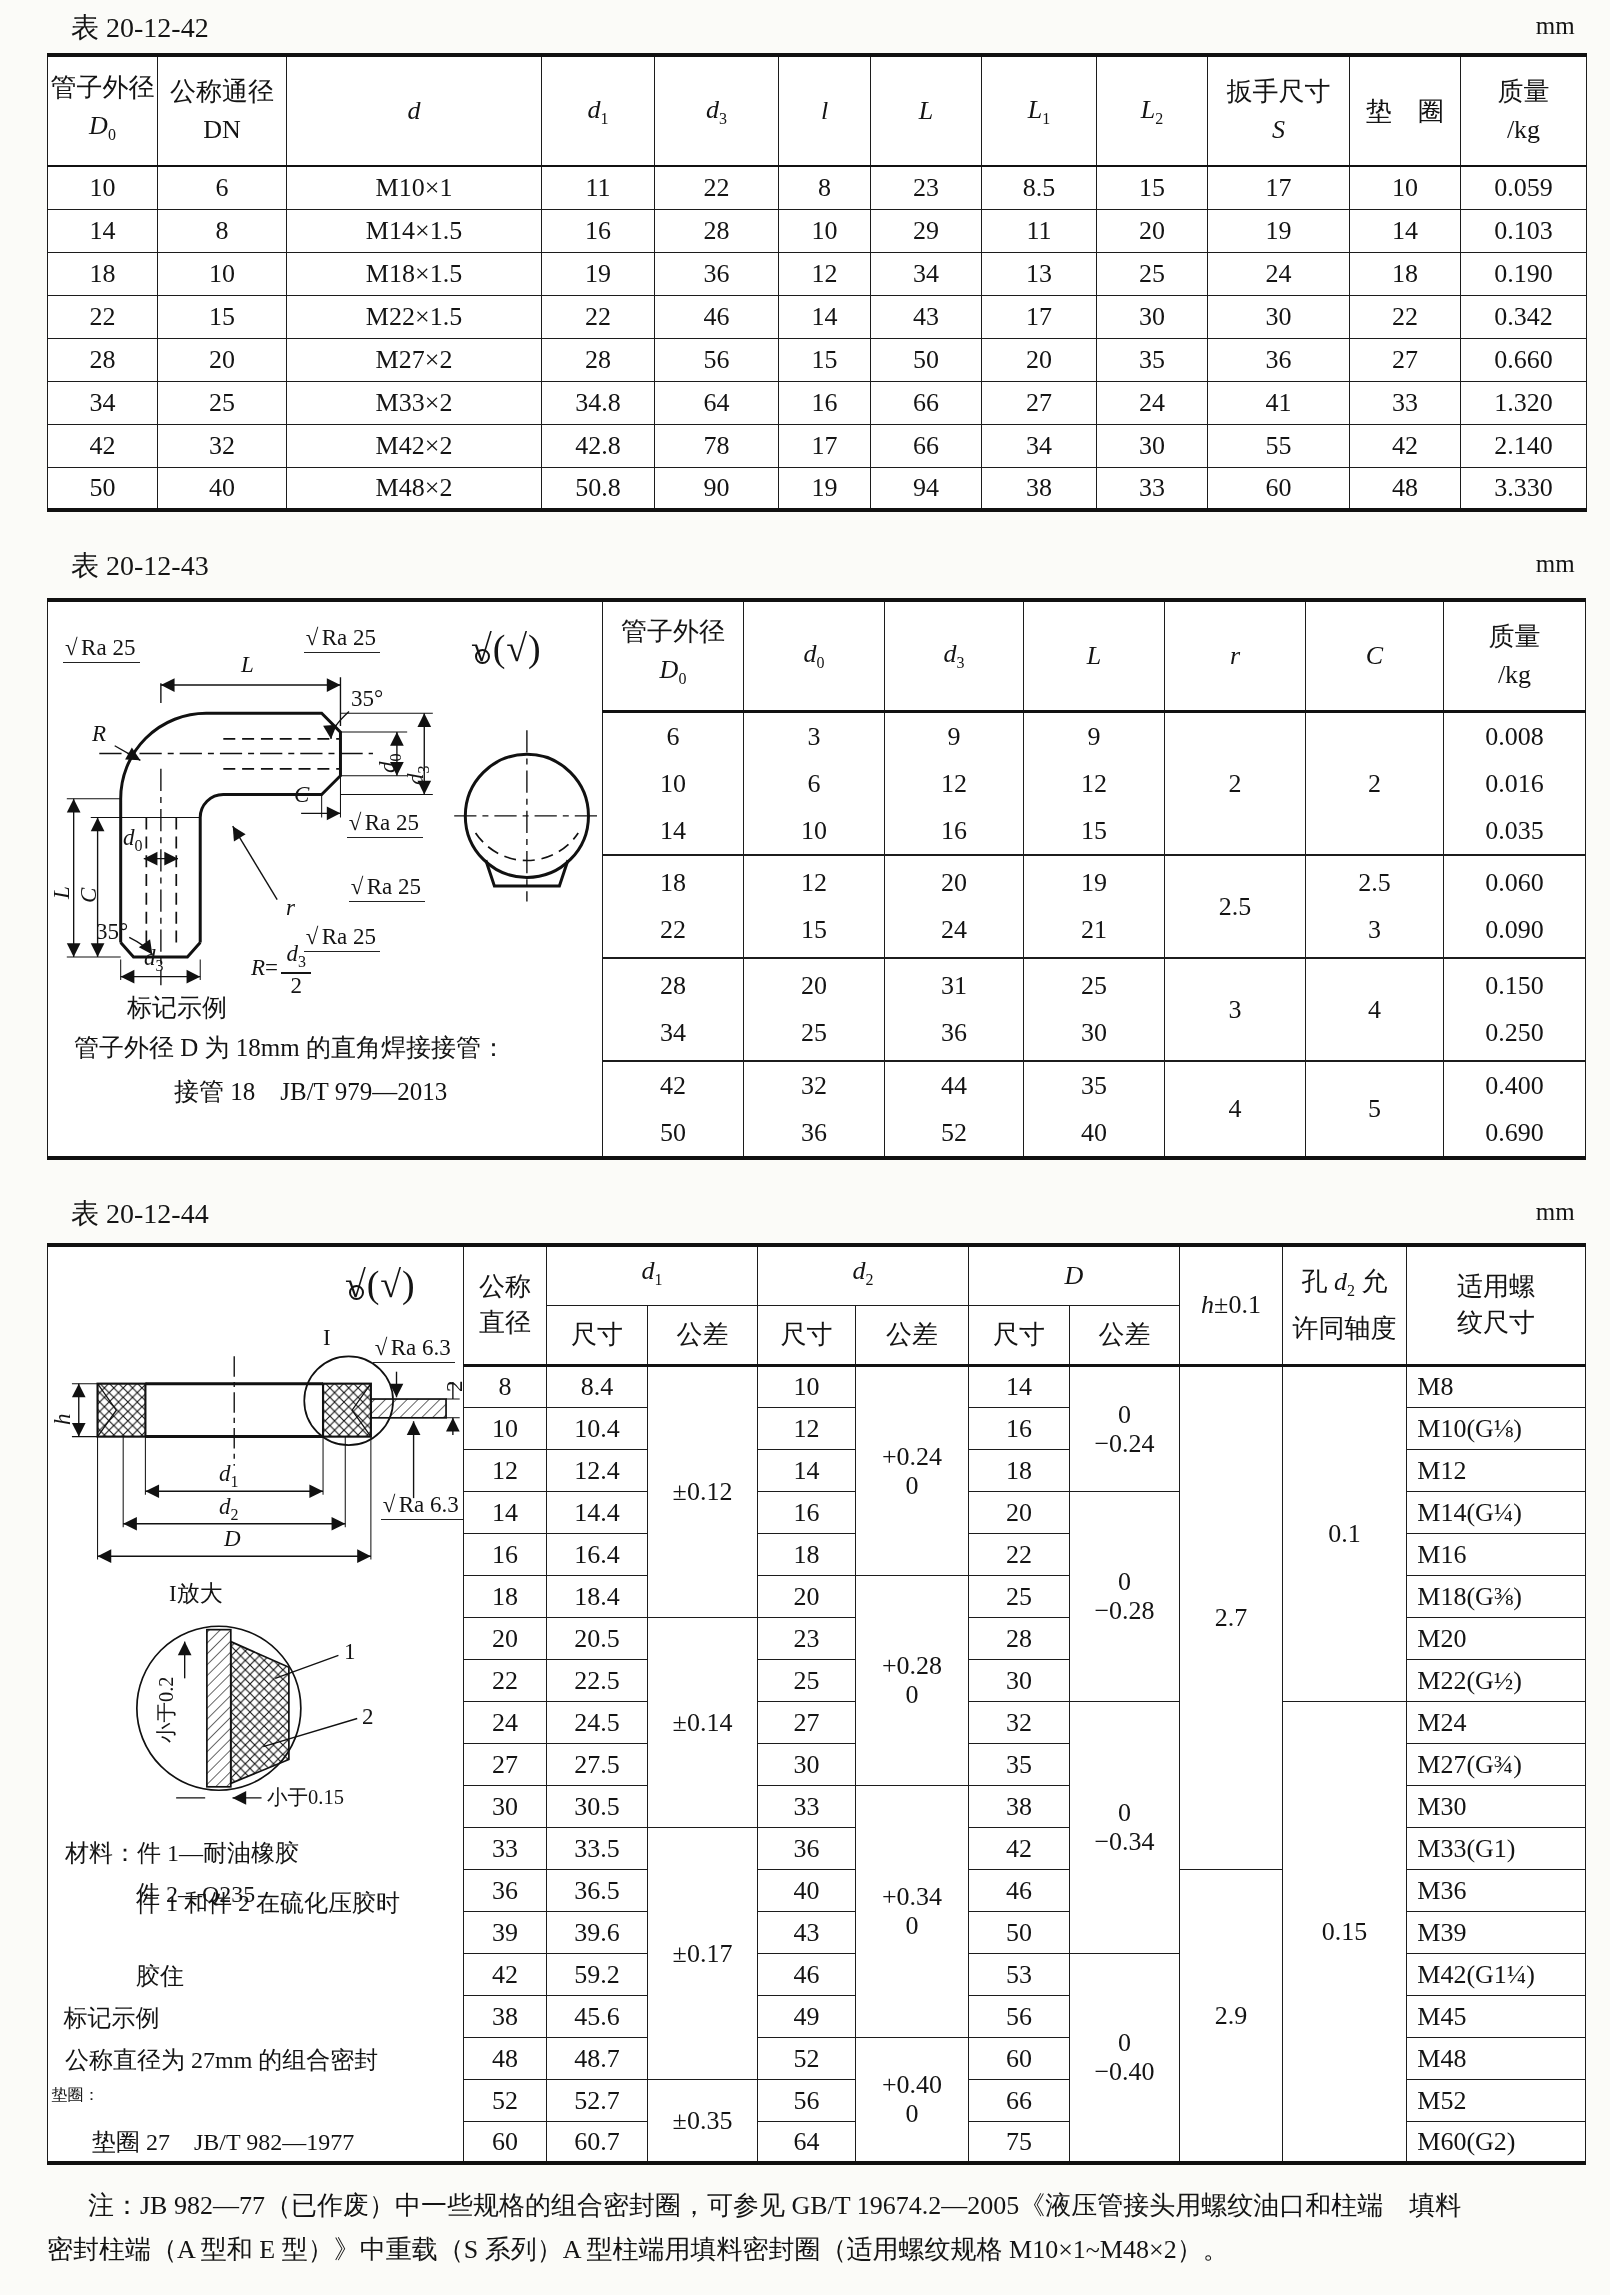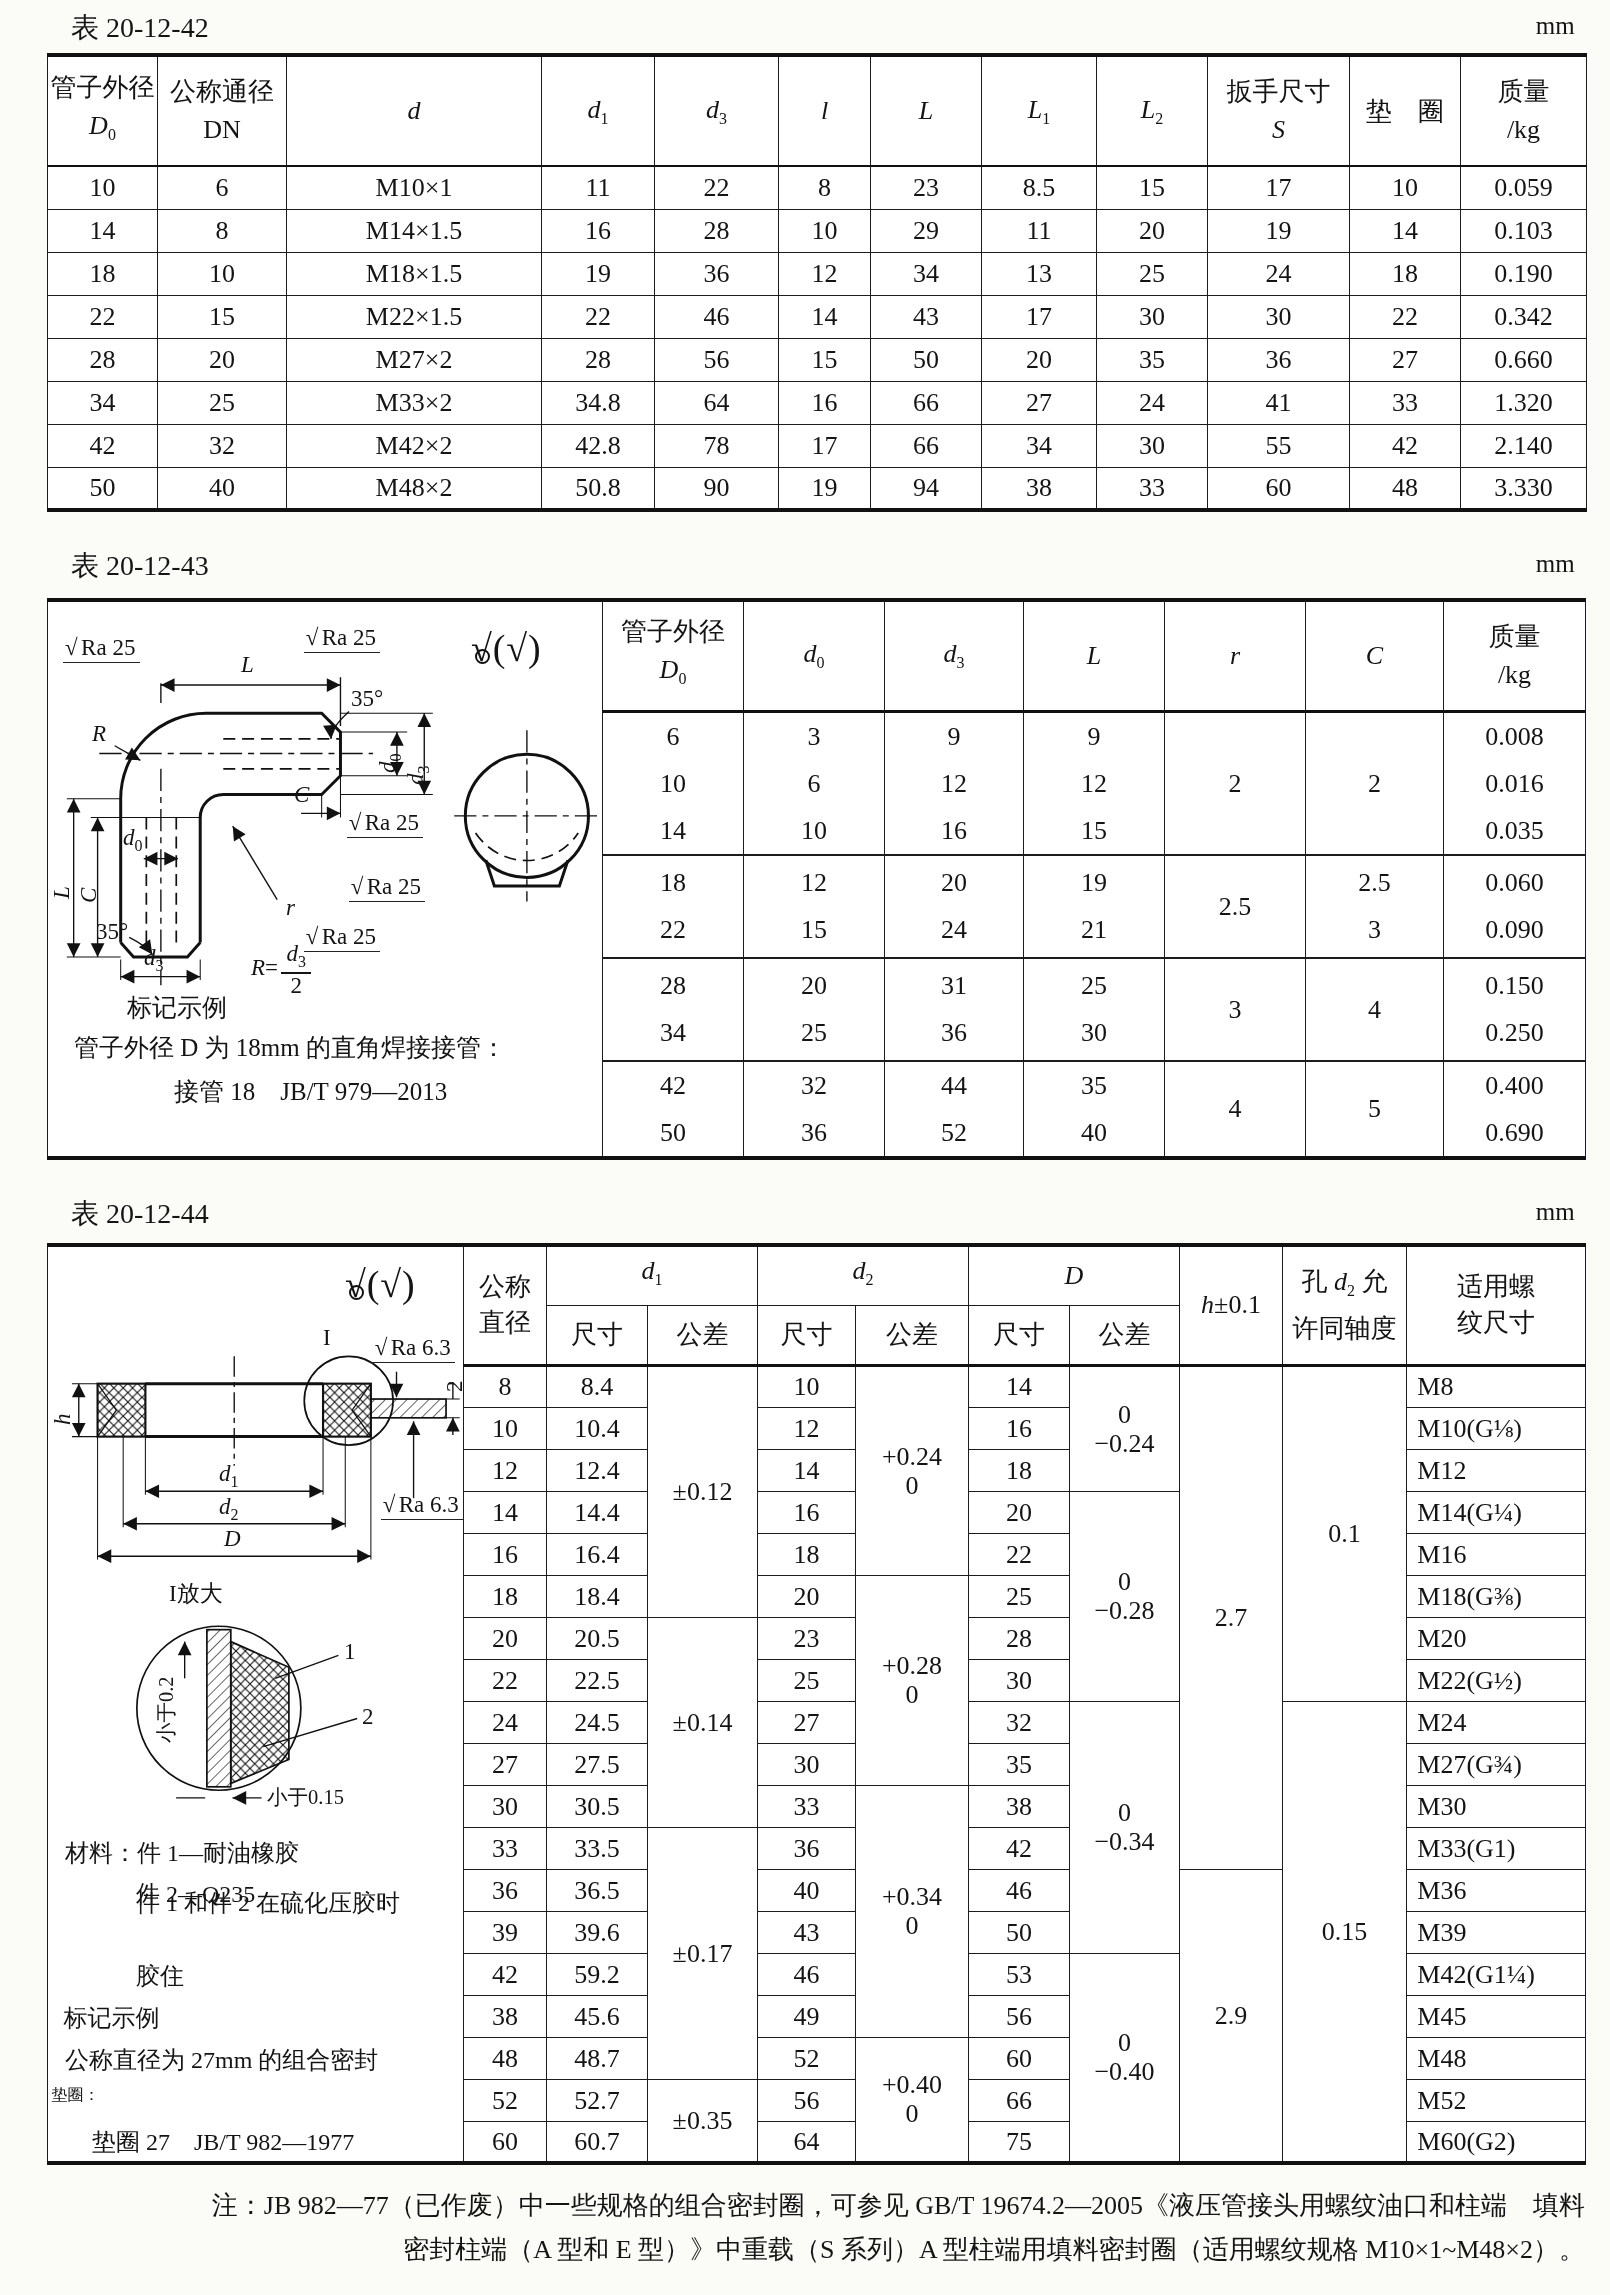--- a/index.html
+++ b/index.html
@@ -29,21 +29,21 @@
   .dlab{position:absolute;font-size:23px;white-space:nowrap;line-height:1.05;}
   .rot{transform:rotate(-90deg);transform-origin:left top;}
   .ra{border-bottom:1.7px solid #222;padding:0 4.3px 1.7px 1.7px;}
   .chk{margin-right:3.4px;}
   .finish{position:absolute;font-size:38px;letter-spacing:0.9px;white-space:nowrap;}
   .ring{display:inline-block;width:11px;height:11px;border:2.6px solid #111;border-radius:50%;margin-right:-19px;vertical-align:-2.6px;}
   .frac{display:inline-block;text-align:center;vertical-align:middle;margin-left:3.4px;}
   .ftop{display:block;border-bottom:2.1px solid #141414;padding:0 5.1px 0.9px;}
   .fbot{display:block;}
   .mark{position:absolute;font-size:25px;white-space:nowrap;}
-  .note{position:absolute;left:47px;width:1538px;font-size:26px;line-height:44px;text-align:right;}
+  .note{position:absolute;left:47px;width:1538px;font-size:26px;line-height:44px;}
   .note .n1{padding-left:41px;}
   svg{position:absolute;left:0;top:0;}
 </style>
 </head>
 <body>
 
 <div class="trow" style="top:8.5px">
   <span class="tlabel">表 20-12-42</span>
   <span class="tunit">mm</span>
 </div>

